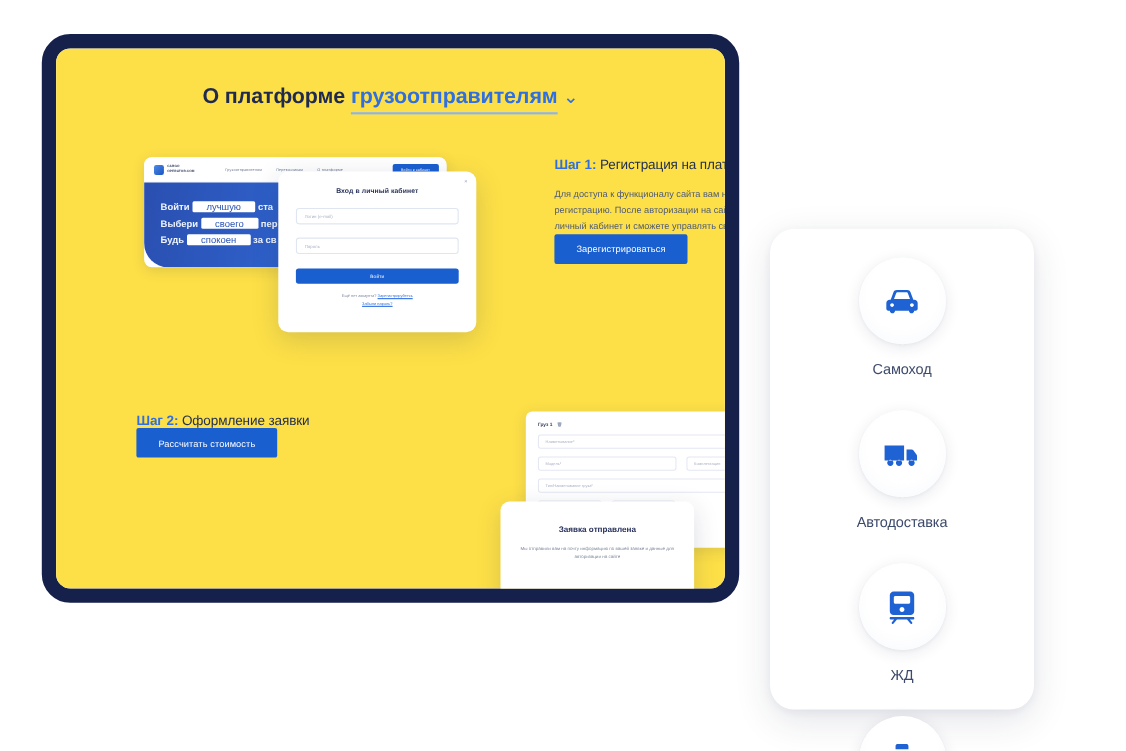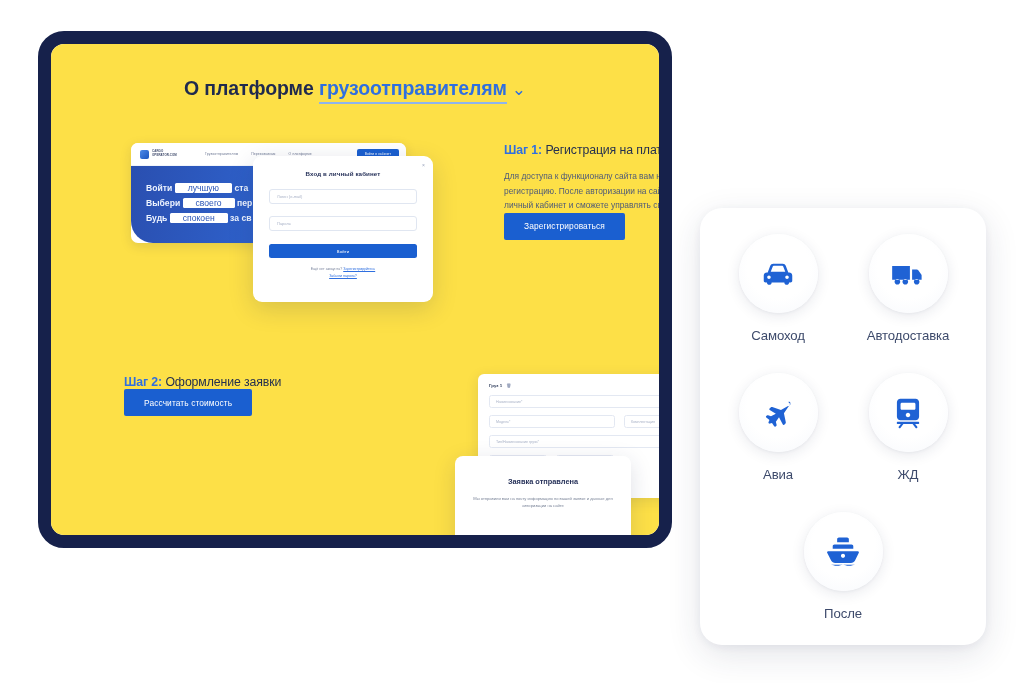--- a/index.html
+++ b/index.html
@@ -198,21 +198,21 @@
     text-align: center; font-size: 7.4px; font-weight: 700; color: #27325a;
   }
   .sent-sub {
     margin: 9px auto 0; width: 150px; text-align: center;
     font-size: 4.1px; color: #7b8599; line-height: 7.4px;
   }
 
   
   .transport {
     position: absolute; left: 700px; top: 208px;
-    width: 286px; height: 437px;
+    width: 240px; height: 437px;
     background: #ffffff;
     border-radius: 22px;
     box-shadow: 0 10px 34px rgba(31,42,78,.12), 0 2px 8px rgba(31,42,78,.06);
     padding: 26px 0 0 0;
   }
   .tr-grid {
     display: flex; flex-wrap: wrap;
     justify-content: center;
     column-gap: 26px; row-gap: 30px;
     padding: 0 22px;
@@ -354,28 +354,20 @@
 
       <div class="tr-item">
         <div class="tr-circle">
           <svg viewBox="0 0 24 24">
             <path d="M2 7h11.2v8.6H2V7zm12.6 2.2h2.9c.4 0 .8.2 1 .5l1.9 2.6c.2.2.2.4.2.6v2.7h-6V9.2zM5.3 15.1c-1 0-1.8.8-1.8 1.8s.8 1.8 1.8 1.8 1.8-.8 1.8-1.8-.8-1.8-1.8-1.8zm5 0c-1 0-1.8.8-1.8 1.8s.8 1.8 1.8 1.8 1.8-.8 1.8-1.8-.8-1.8-1.8-1.8zm7.2 0c-1 0-1.8.8-1.8 1.8s.8 1.8 1.8 1.8 1.8-.8 1.8-1.8-.8-1.8-1.8-1.8z"></path>
           </svg>
         </div>
         <div class="tr-label">Автодоставка</div>
       </div>
 
-      <div class="tr-item">
-        <div class="tr-circle">
-          <svg viewBox="0 0 24 24">
-            <path d="M21.5 11.2c.4.1.7.5.7.9s-.3.8-.7.9l-6.8 1.6-2.9 5c-.2.3-.5.5-.9.5h-.9c-.4 0-.7-.4-.6-.8l1.3-4.9-3.4.8-.9 1.7c-.1.3-.4.4-.7.4h-.5c-.4 0-.6-.3-.6-.7l.4-2.5-1.2-.5c-.3-.1-.5-.4-.5-.7s.2-.6.5-.7l1.2-.5-.4-2.5c-.1-.4.2-.7.6-.7h.5c.3 0 .6.2.7.4l.9 1.7 3.4.8L9.4 7.1c-.1-.4.2-.8.6-.8h.9c.4 0 .7.2.9.5l2.9 5 6.8 1.6z" transform="rotate(-42 12 12)"></path>
-          </svg>
-        </div>
-        <div class="tr-label">Авиа</div>
-      </div>
 
       <div class="tr-item">
         <div class="tr-circle">
           <svg viewBox="0 0 24 24">
             <path d="M7.2 3h9.6c1.2 0 2.2 1 2.2 2.2v9.1c0 1.2-1 2.2-2.2 2.2H7.2c-1.2 0-2.2-1-2.2-2.2V5.2C5 4 6 3 7.2 3zm1 2.6c-.5 0-.9.4-.9.9v2.6c0 .5.4.9.9.9h7.6c.5 0 .9-.4.9-.9V6.5c0-.5-.4-.9-.9-.9H8.2zM12 11.9c-.8 0-1.4.6-1.4 1.4s.6 1.4 1.4 1.4 1.4-.6 1.4-1.4-.6-1.4-1.4-1.4zM5.6 17.6h12.8c.4 0 .7.3.7.7s-.3.7-.7.7h-1.9l1.3 1.6c.2.3.2.7-.1.9-.3.2-.7.2-.9-.1l-1.9-2.4H9.1l-1.9 2.4c-.2.3-.6.3-.9.1-.3-.2-.3-.6-.1-.9l1.3-1.6H5.6c-.4 0-.7-.3-.7-.7s.3-.7.7-.7z"></path>
           </svg>
         </div>
         <div class="tr-label">ЖД</div>
       </div>
 

